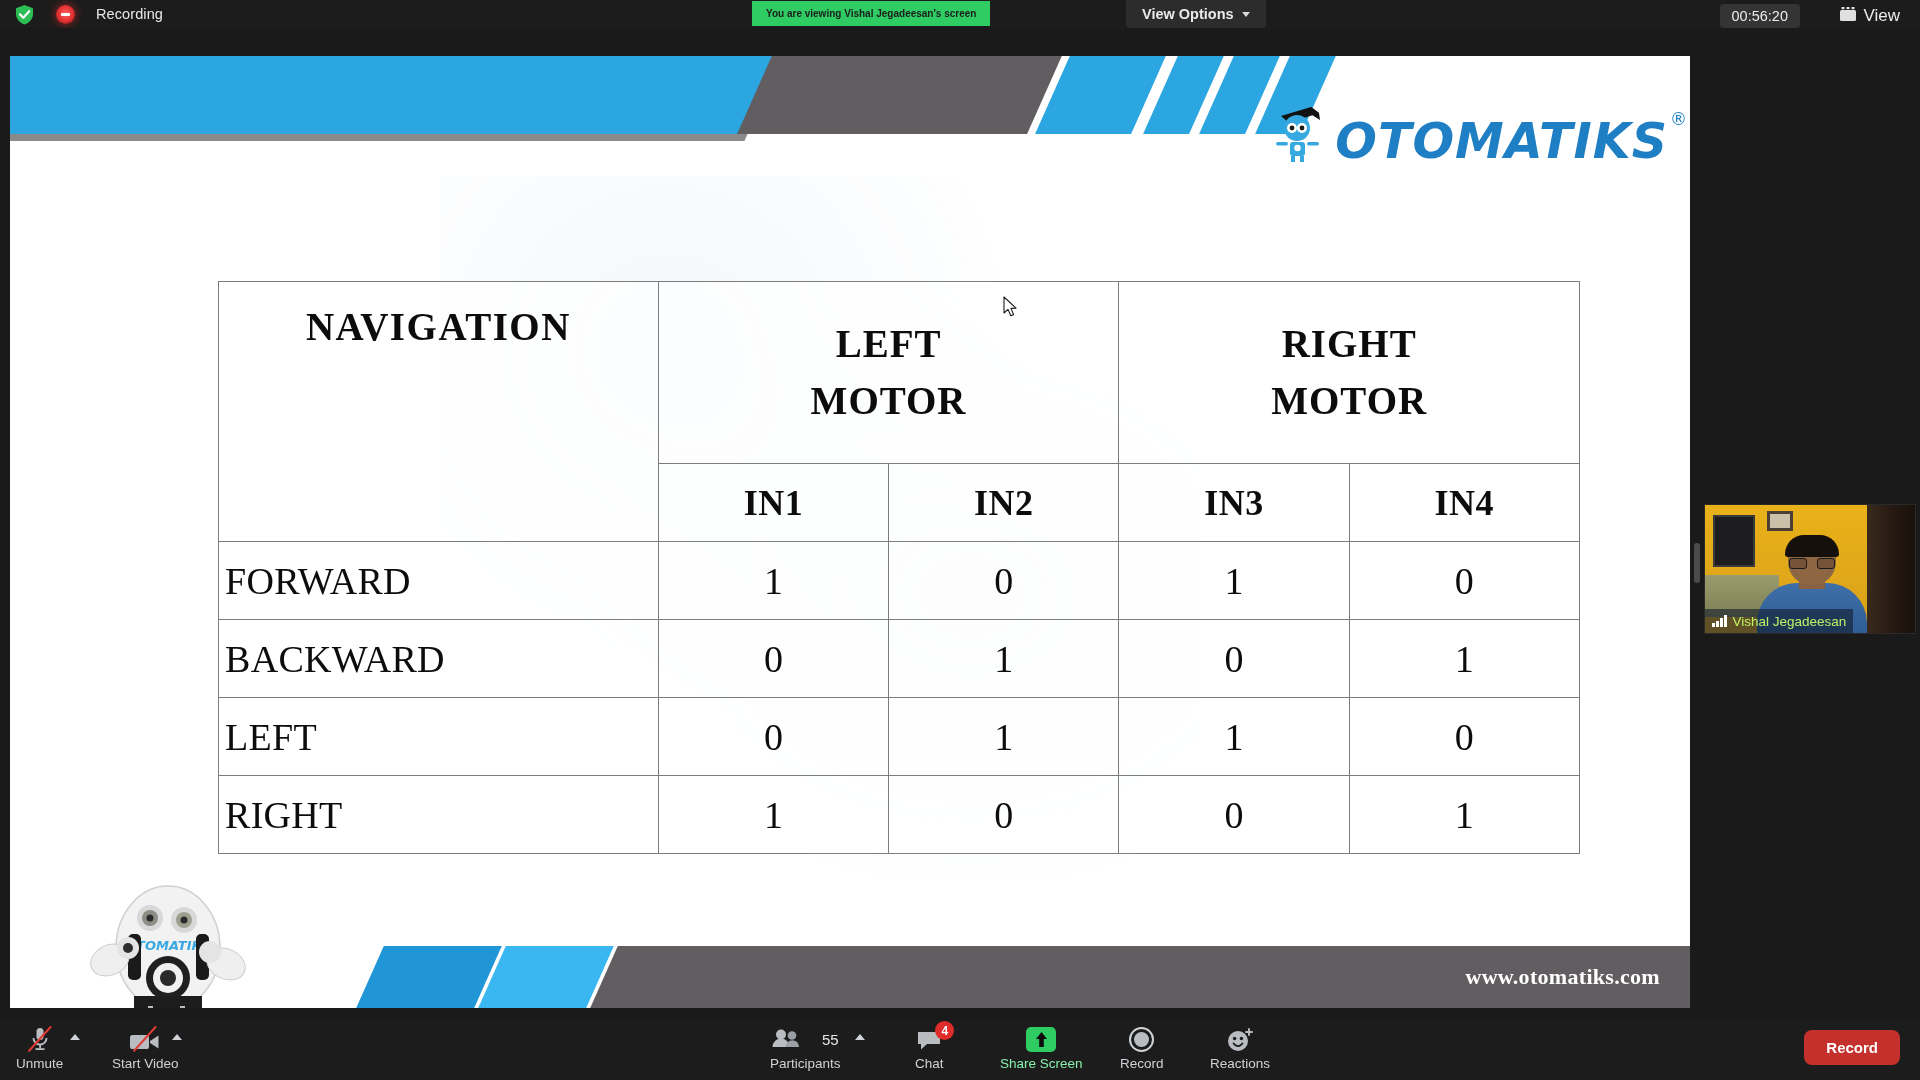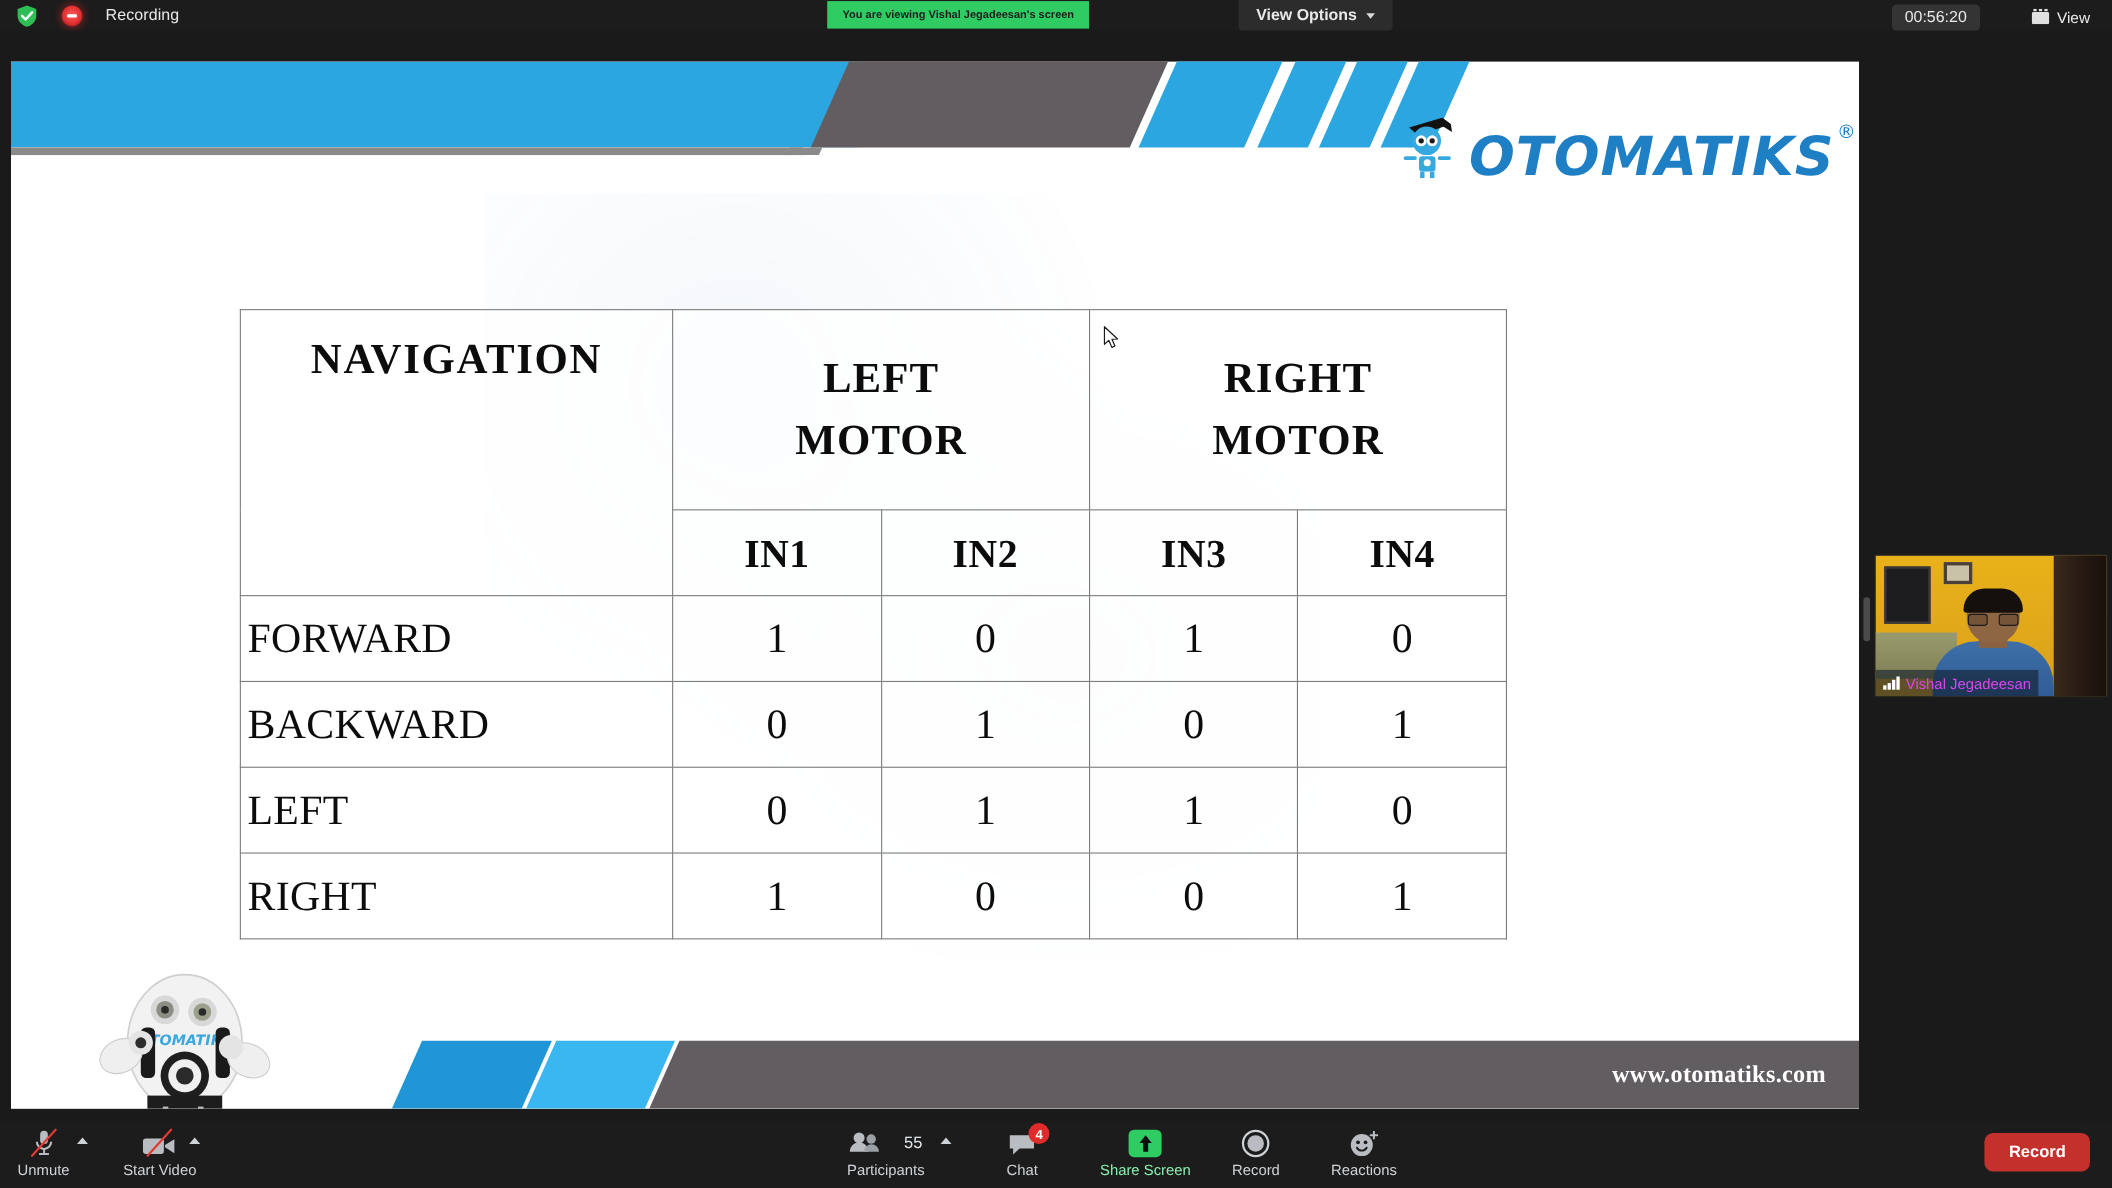--- a/index.html
+++ b/index.html
@@ -47,21 +47,21 @@
     width:0;height:0;border-left:4.5px solid transparent;border-right:4.5px solid transparent;
     border-top:5px solid #d9d9d9; display:block;
   }
   .timer{
     position:absolute; right:120px; top:4px; height:24px;
     background:#343434; color:#eaeaea; font-size:14.5px;
     display:flex; align-items:center; padding:0 12px; border-radius:4px;
   }
   .viewbtn{
     position:absolute; right:14px; top:4px; height:24px;
-    color:#eaeaea; font-size:14px;
+    color:#eaeaea; font-size:17px;
     display:flex; align-items:center; gap:7px; padding:0 6px;
   }
   .grid-ic{ display:block; }
 
   
   .stage{
     position:absolute; left:0; top:28px; width:1920px; height:992px;
     background:#1a1a1a;
   }
   .slide{
@@ -108,21 +108,21 @@
   .wm{
     position:absolute; left:430px; top:120px; width:760px; height:700px;
     opacity:.055; background:
       radial-gradient(ellipse at 30% 25%, #3a6ea8 0%, transparent 48%),
       radial-gradient(ellipse at 70% 60%, #6b7d92 0%, transparent 52%);
   }
 
   
   .tbl{
     position:absolute; left:208px; top:225px;
-    width:1152px;
+    width:1362px;
     border-collapse:collapse;
     font-family:"Liberation Serif", serif;
     color:#0c0c0c;
     background:transparent;
   }
   .tbl td, .tbl th{
     border:1.6px solid #7c7c7c;
     background:rgba(255,255,255,.72);
   }
   .c-nav{ width:440px; }
@@ -217,21 +217,21 @@
     position:absolute; top:0; width:18px; height:11px;
     border:1.6px solid #1a1a1a; border-radius:3px; background:rgba(40,30,20,.25);
   }
   .thumb .glasses i:first-child{ left:0; }
   .thumb .glasses i:last-child{ right:0; }
   .thumb .namebar{
     position:absolute; left:0; bottom:0; height:24px;
     display:flex; align-items:center; gap:6px; padding:0 7px;
     background:rgba(20,30,45,.62);
   }
-  .thumb .nm{ color:#d946ef; font-size:13.5px; white-space:nowrap; }
+  .thumb .nm{ color:#bef264; font-size:13.5px; white-space:nowrap; }
   .bars{ display:flex; align-items:flex-end; gap:1.5px; height:12px; }
   .bars i{ width:2.5px; background:#fff; display:block; }
 
   
   .handle{
     position:absolute; left:1694px; top:515px; width:6px; height:40px;
     background:#4b4b4b; border-radius:3px;
   }
 
   

